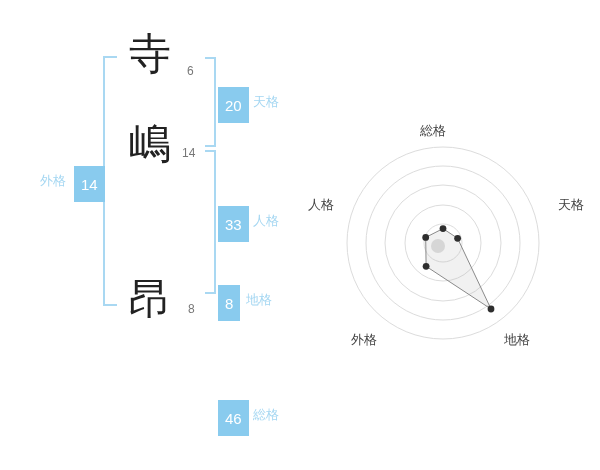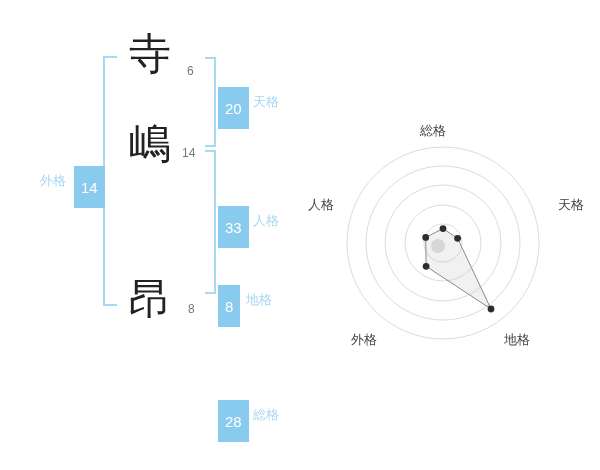--- a/index.html
+++ b/index.html
@@ -26,21 +26,21 @@
     color: #777;
   }
   .bracket {
     position: absolute;
     border: 2px solid #A9D8F2;
   }
   .bracket-left { border-right: none; }
   .bracket-right { border-left: none; }
   .badge {
     position: absolute;
-    height: 42px;
+    height: 36px;
     padding: 0 7px;
     background: #89CBEE;
     color: #ffffff;
     font-size: 15px;
     display: inline-flex;
     align-items: center;
     justify-content: center;
   }
   .kaku-label {
     position: absolute;
@@ -90,21 +90,21 @@
 
   <div class="badge" style="left:218px; top:87px;">20</div>
   <div class="kaku-label" style="left:253px; top:93px;">天格</div>
 
   <div class="badge" style="left:218px; top:206px;">33</div>
   <div class="kaku-label" style="left:253px; top:212px;">人格</div>
 
   <div class="badge" style="left:218px; top:285px;">8</div>
   <div class="kaku-label" style="left:246px; top:291px;">地格</div>
 
-  <div class="badge" style="left:218px; top:400px;">28</div>
+  <div class="badge" style="left:218px; top:400px;">46</div>
   <div class="kaku-label" style="left:253px; top:406px;">総格</div>
 
   <div class="radar">
     <svg id="radar-svg" width="260" height="260" viewBox="0 0 260 260">
       <g>
         <circle class="radar-ring" cx="130" cy="130" r="96"></circle>
         <circle class="radar-ring" cx="130" cy="130" r="77"></circle>
         <circle class="radar-ring" cx="130" cy="130" r="58"></circle>
         <circle class="radar-ring" cx="130" cy="130" r="38"></circle>
         <circle class="radar-ring" cx="130" cy="130" r="19"></circle>

